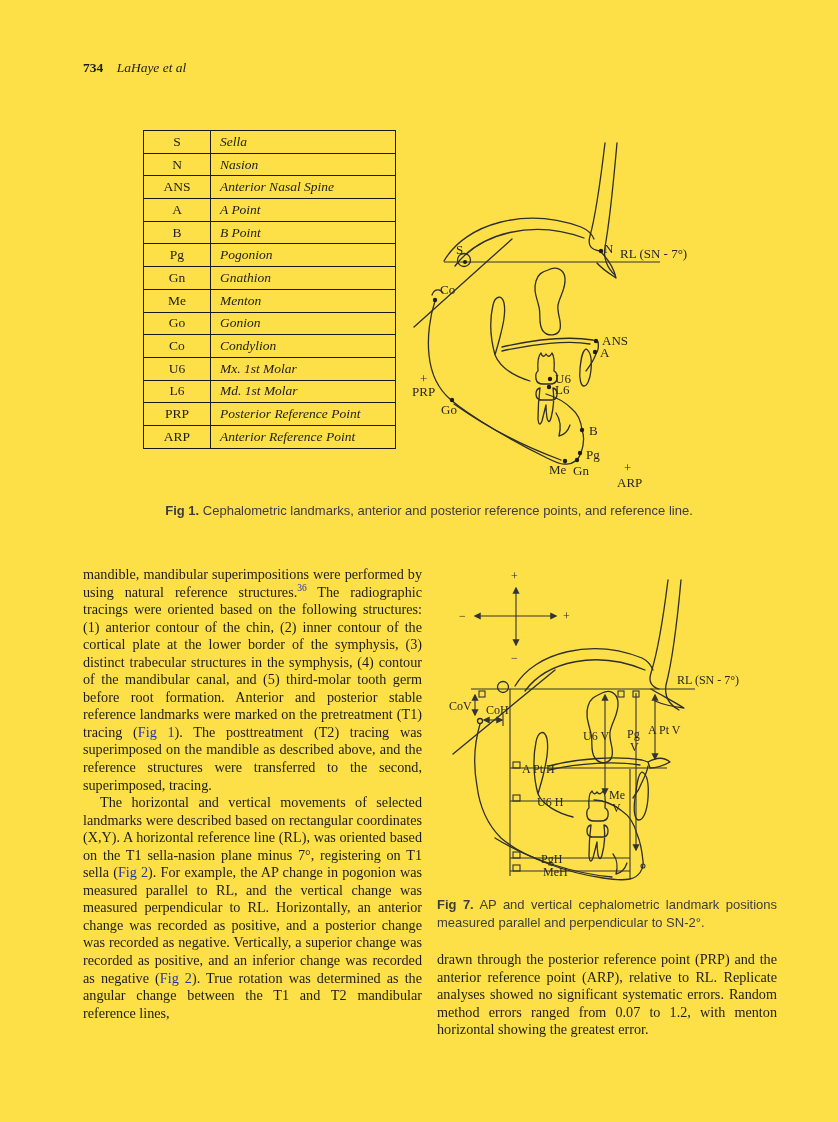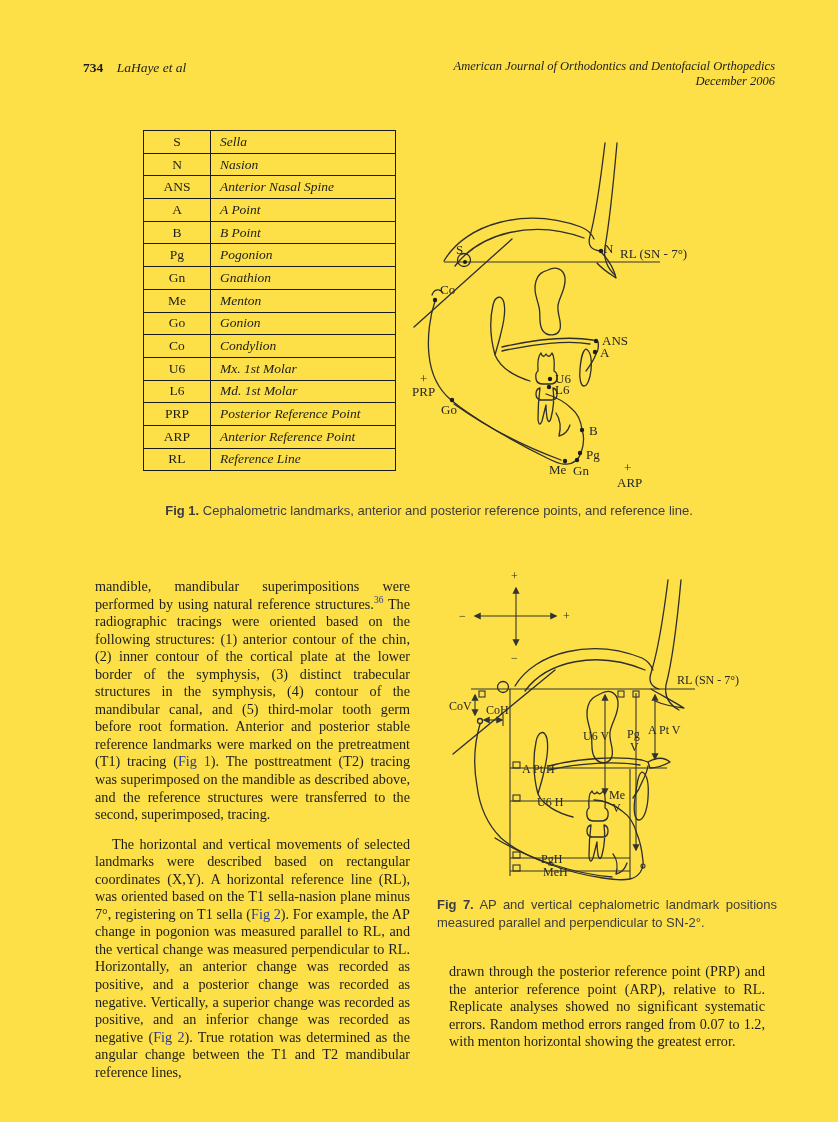--- a/index.html
+++ b/index.html
@@ -29,38 +29,34 @@
   .svg-lab2{font-family:"Liberation Serif",serif;font-size:12px;fill:#262626;}
   
   .cap1{position:absolute;left:83px;top:503px;width:692px;text-align:center;
         font-family:"Liberation Sans",sans-serif;font-size:13px;color:#3d3d3d;}
   .cap2{position:absolute;left:437px;top:896px;width:340px;text-align:justify;
         font-family:"Liberation Sans",sans-serif;font-size:13px;line-height:17.5px;color:#3d3d3d;}
   .cap-label{font-weight:bold;}
   
   .colL{position:absolute;left:83px;top:566px;width:339px;}
   .colR-para{position:absolute;left:437px;top:951px;width:340px;}
-  .body-p{margin:12px;font-size:14.2px;line-height:17.55px;text-align:justify;font-family:Liberation Serif, serif;}
+  .body-p{margin:0;font-size:14.2px;line-height:17.55px;text-align:justify;font-family:Liberation Serif, serif;}
   .body-p.indent{text-indent:17px;}
   .ref{color:#2636a4;}
   sup.ref{font-size:9.5px;line-height:0;}
 </style>
 </head>
 <body>
 
 <div class="page">
 
   <div class="hdr-left">
     <span class="pg">734</span>
     <span class="auth">LaHaye et al</span>
   </div>
-  <div class="hdr-right">
-    <div>American Journal of Orthodontics and Dentofacial Orthopedics</div>
-    <div>December 2006</div>
-  </div>
 
   <table class="lm-table">
     <tbody>
         <tr>
           <td class="abbr">S</td>
           <td class="full">Sella</td>
         </tr>
         <tr>
           <td class="abbr">N</td>
           <td class="full">Nasion</td>
@@ -105,24 +101,20 @@
           <td class="abbr">L6</td>
           <td class="full">Md. 1st Molar</td>
         </tr>
         <tr>
           <td class="abbr">PRP</td>
           <td class="full">Posterior Reference Point</td>
         </tr>
         <tr>
           <td class="abbr">ARP</td>
           <td class="full">Anterior Reference Point</td>
-        </tr>
-        <tr>
-          <td class="abbr">RL</td>
-          <td class="full">Reference Line</td>
         </tr>
       </tbody>
   </table>
 
   <svg class="fig1-svg" width="392" height="374" viewBox="0 0 392 374">
     <g class="tr-stroke">
 
       <path d="M207,20 C202,62 197,95 192,113 C189,123 194,127 202,128"></path>
       <path d="M219,20 C215,65 211,102 207,124 C205,136 210,146 217,152"></path>
       <path d="M202,128 C210,136 216,146 218,155 C212,151 204,146 199,140"></path>

